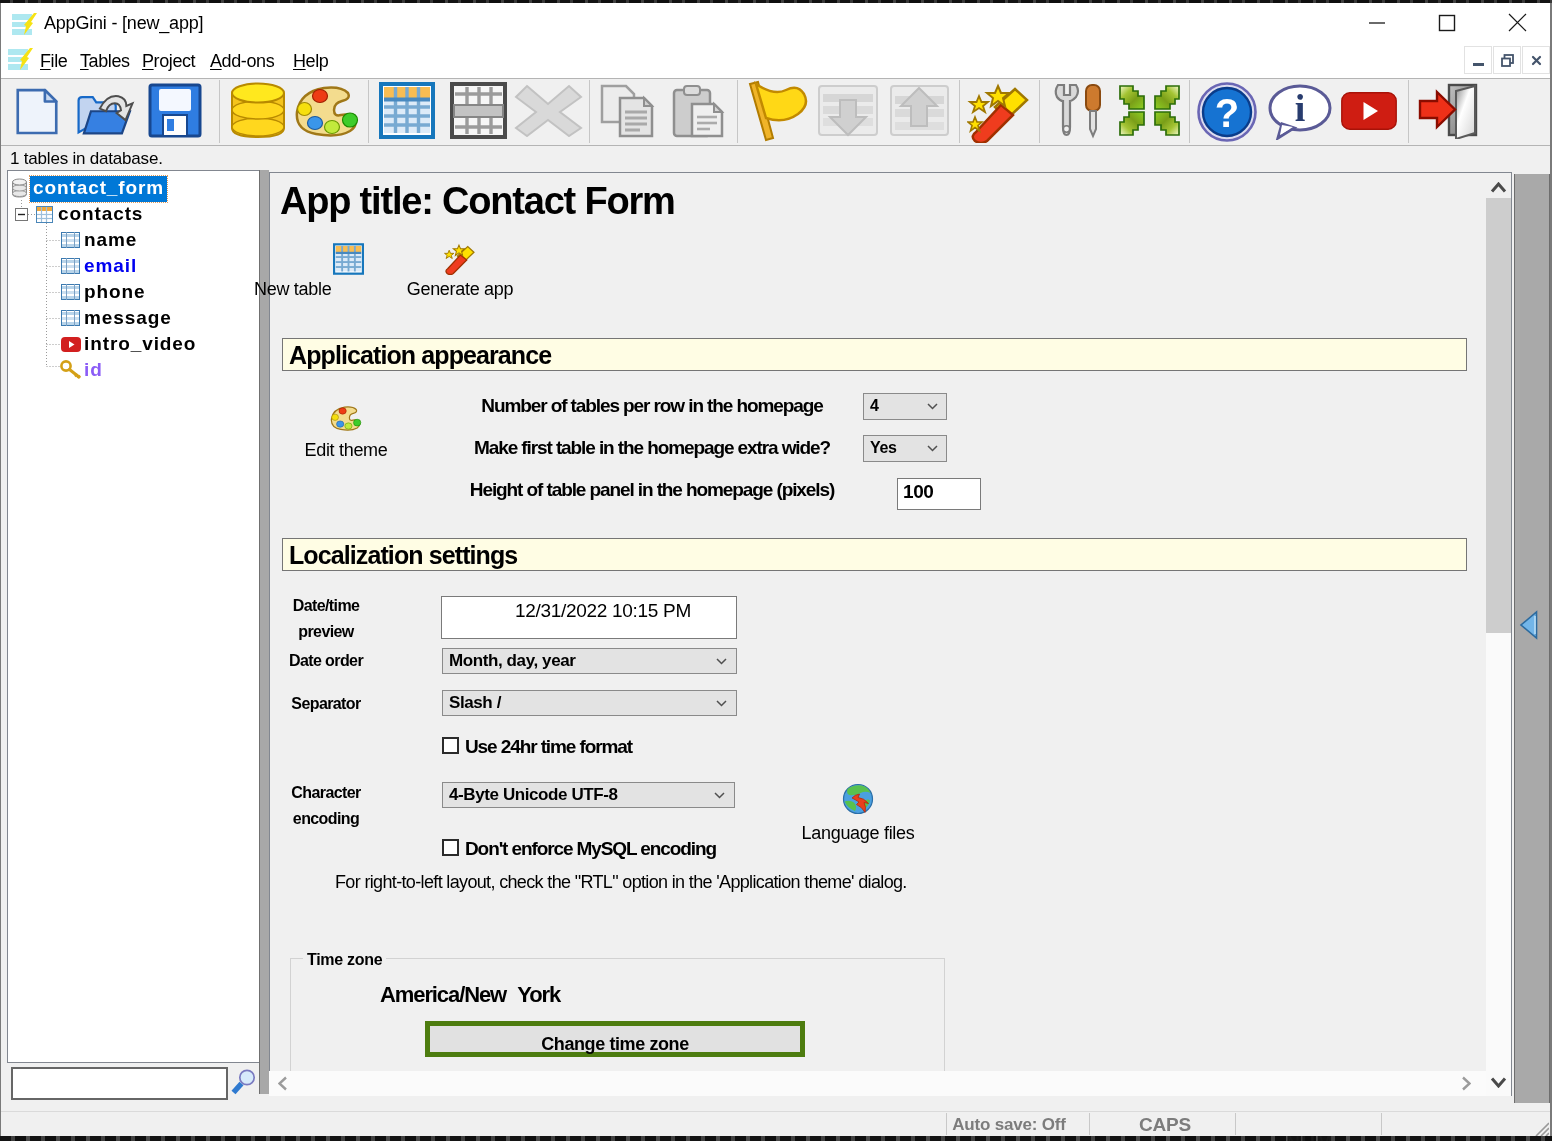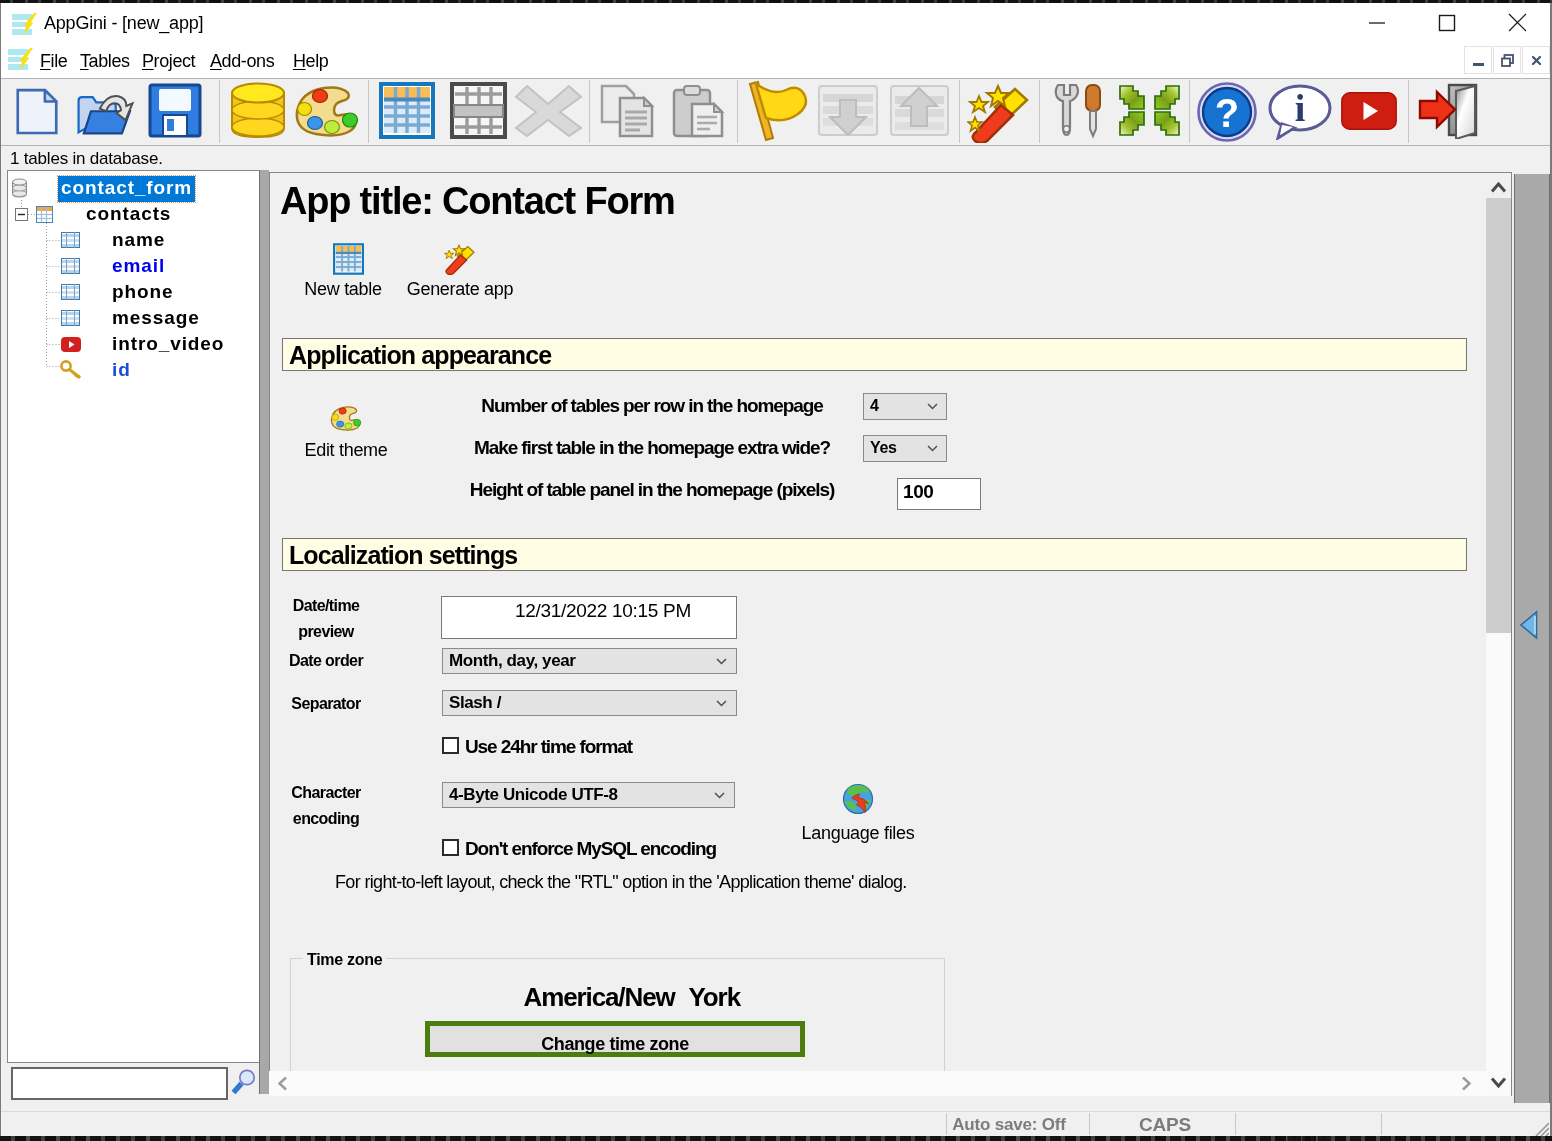--- a/index.html
+++ b/index.html
@@ -22,21 +22,21 @@
 .menuitem { top:51px; font-size:18px; color:#000; letter-spacing:-0.4px; }
 .menuitem u { text-decoration-thickness:1px; text-underline-offset:2px; }
 
 #toolbar { left:1px; top:78px; width:1549px; height:68px; background:#f0f0f0;
   border-top:1px solid #b4b4b4; border-bottom:1px solid #b4b4b4; }
 .tsep { top:80px; width:1px; height:63px; background:#c6c6c6; }
 
 #tablesinfo { left:10px; top:149px; font-size:17px; letter-spacing:-0.2px; }
 
 #treepanel { left:7px; top:170px; width:253px; height:893px; background:#fff; border:1px solid #828790; }
-.trow { position:absolute; font-size:19px; font-weight:bold; letter-spacing:0.9px; white-space:nowrap;margin-left:28px; }
+.trow { position:absolute; font-size:19px; font-weight:bold; letter-spacing:0.9px; white-space:nowrap; }
 #splitter { left:259px; top:170px; width:10px; height:924px; background:#a8a8a8; border-left:1px solid #707070; }
 
 #searchbox { left:11px; top:1067px; width:217px; height:33px; background:#fff; border:2px solid #666; }
 
 #mainpanel { left:269px; top:172px; width:1243px; height:924px; background:#f0f0f0; border:1px solid #828790; }
 
 #vsb { left:1486px; top:173px; width:25px; height:922px; background:#fafafa; }
 #vsb-up { left:1486px; top:173px; width:25px; height:25px; background:#f0f0f0; }
 #vsb-thumb { left:1486px; top:198px; width:25px; height:435px; background:#cdcdcd; }
 #vsb-down { left:1486px; top:1071px; width:25px; height:25px; background:#fafafa; }
@@ -291,21 +291,21 @@
       <line x1="1" y1="8.5" x2="16" y2="8.5"></line>
       <line x1="1" y1="12.5" x2="16" y2="12.5"></line>
     </g>
 </svg>
 <div class="a trow" style="left:58px;top:203px;">contacts</div>
 <div class="a trow" style="left:84px;top:229px;">name</div>
 <div class="a trow" style="left:84px;top:255px;color:#0000f0;">email</div>
 <div class="a trow" style="left:84px;top:281px;">phone</div>
 <div class="a trow" style="left:84px;top:307px;">message</div>
 <div class="a trow" style="left:84px;top:333px;">intro_video</div>
-<div class="a trow" style="left:84px;top:359px;color:#1d4ed8;">id</div>
+<div class="a trow" style="left:84px;top:359px;color:#8b5cf6;">id</div>
 <svg class="a" style="left:61px;top:232px" width="19" height="16" viewBox="0 0 19 16">
   <rect x="0.5" y="0.5" width="18" height="15" fill="#fff" stroke="#3c7ab0"></rect>
   <rect x="1" y="2" width="17" height="3" fill="#b8d4ea"></rect>
     <rect x="1" y="7" width="17" height="3" fill="#cde0f0"></rect>
     <rect x="1" y="12" width="17" height="3" fill="#b8d4ea"></rect>
   <g stroke="#7aa0c4" stroke-width="1">
       <line x1="5.5" y1="0" x2="5.5" y2="16"></line>
       <line x1="13.5" y1="0" x2="13.5" y2="16"></line>
     </g>
 </svg>
@@ -378,21 +378,21 @@
   <g stroke="#78aad2" stroke-width="3.4">
     <line x1="16.5" y1="5" x2="16.5" y2="51"></line>
       <line x1="28" y1="5" x2="28" y2="51"></line>
       <line x1="39.5" y1="5" x2="39.5" y2="51"></line>
     <line x1="5" y1="25" x2="51" y2="25"></line>
       <line x1="5" y1="34" x2="51" y2="34"></line>
       <line x1="5" y1="43" x2="51" y2="43"></line>
   </g>
   <line x1="5" y1="17.5" x2="51" y2="17.5" stroke="#4889c0" stroke-width="4"></line>
 </svg>
-<div class="a cap" style="left:254px;top:279px;width:178px;text-align:center;">New table</div>
+<div class="a cap" style="left:254px;top:279px;width:178px;">New table</div>
 <svg class="a" style="left:443px;top:242px" width="33" height="33" viewBox="0 0 64 62">
   <path d="M28 26 L48 8 L60 19 L40 38 Z" fill="#ffe000" stroke="#a07800" stroke-width="2.5"></path>
   <path d="M9 51 L34 24 L46 34 L20 60 Q14 64 8 60 Q3 55 9 51 Z" fill="#ef3c1e" stroke="#a03000" stroke-width="2.5"></path>
   <path d="M31 5 L34 12 L42 12 L36 17 L38 25 L31 20 L24 25 L26 17 L20 12 L28 12 Z" fill="#ffe000" stroke="#a07800" stroke-width="2"></path>
   <path d="M12 15 L14.5 21 L21 21 L16 25 L18 31 L12 27 L6 31 L8 25 L3 21 L9.5 21 Z" fill="#ffe000" stroke="#a07800" stroke-width="1.8"></path>
 </svg>
 <div class="a cap" style="left:371px;top:279px;width:178px;text-align:center;">Generate app</div>
 
 <div class="a sechead" style="top:338px;">
     <div>Application appearance</div>
@@ -464,21 +464,21 @@
   <path d="M22.5 19 Q26.5 15 29 17.5 Q28 23 23 26 Q21 22.5 22.5 19 Z" fill="#58c14e"></path>
   <path d="M11 15 Q14 11.5 18.5 11 L17 14.5 Q23 15 27.5 20.5 L23 19.5 Q25.5 24 24 29.5 Q21 24 15.5 21.5 L18 19 Q14 16.5 11 15 Z" fill="#e8401c" stroke="#b02400" stroke-width="0.7"></path>
 </svg>
 <div class="a cap" style="left:768px;top:823px;width:180px;text-align:center;">Language files</div>
 <div class="a chk" style="left:442px;top:839px;"></div>
 <div class="a lbl" style="left:465px;top:838px;">Don't enforce MySQL encoding</div>
 <div class="a cap" style="left:335px;top:872px;letter-spacing:-0.65px;">For right-to-left layout, check the "RTL" option in the 'Application theme' dialog.</div>
 
 <div class="a" style="left:290px;top:958px;width:655px;height:113px;border:1px solid #d2d2d2;border-bottom:none;"></div>
 <div class="a b" style="left:303px;top:951px;font-size:16px;background:#f0f0f0;padding:0 4px;letter-spacing:-0.3px;">Time zone</div>
-<div class="a b" style="left:380px;top:982px;width:360px;text-align:right;font-size:26px;letter-spacing:-1.1px;">America/New   York</div>
+<div class="a b" style="left:380px;top:982px;width:360px;text-align:left;font-size:22px;letter-spacing:-1.1px;">America/New   York</div>
 <div class="a" style="left:425px;top:1021px;width:380px;height:36px;background:#e1e1e1;border:5px solid #4d7c0f;">
   <div class="a b" style="left:0;top:8px;width:100%;text-align:center;font-size:18px;letter-spacing:-0.4px;">Change time zone</div>
 </div>
 
 <div class="a" id="vsb"></div>
 <div class="a" id="vsb-up"></div>
 <div class="a" id="vsb-thumb"></div>
 <div class="a" id="vsb-down"></div>
 <div class="a" id="hsb"></div>
 

